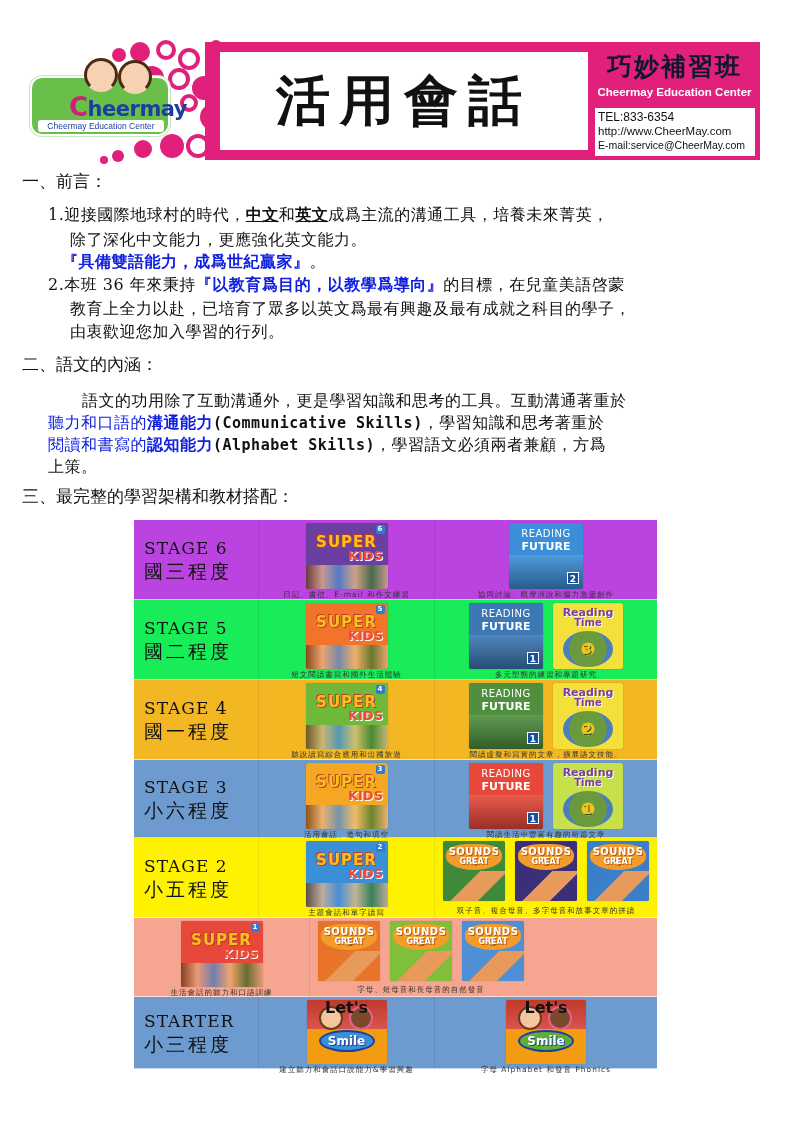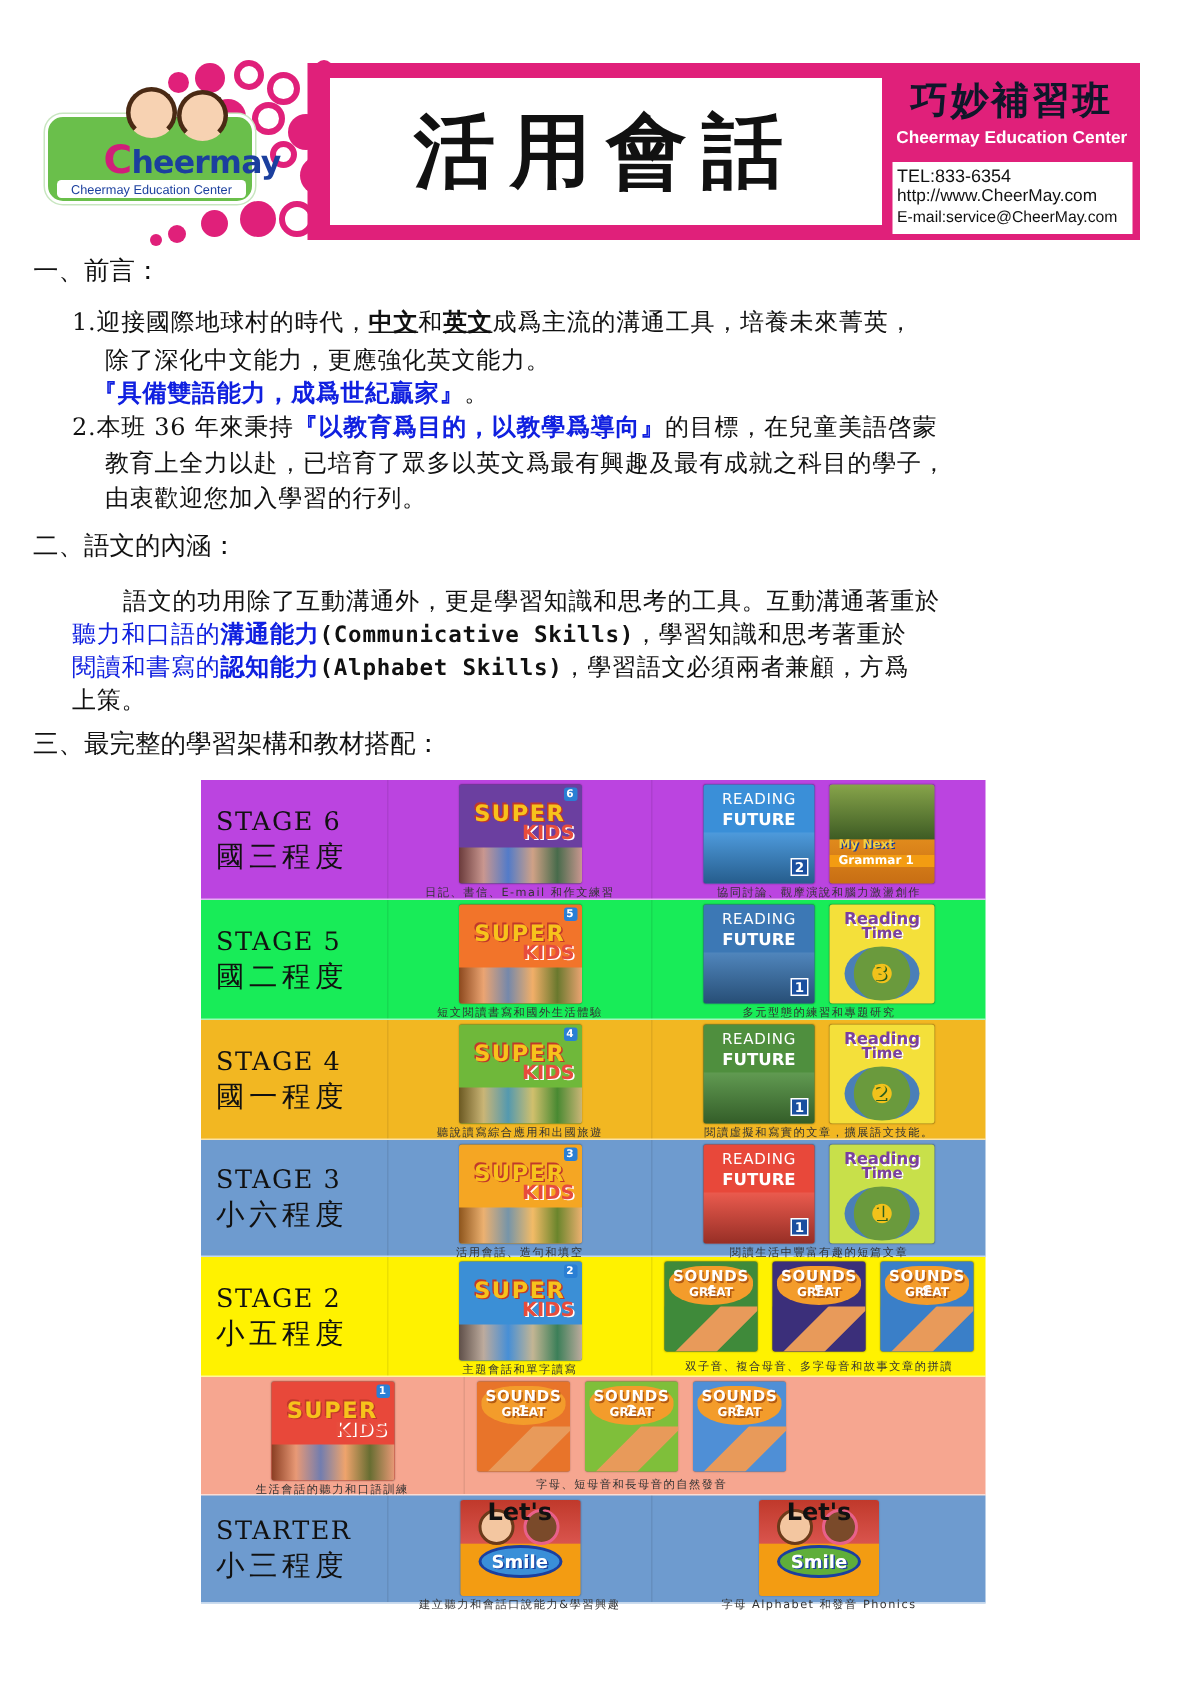--- a/index.html
+++ b/index.html
@@ -174,25 +174,20 @@
         <div class="caption">日記、書信、E-mail 和作文練習</div>
       </div>
       <div class="cell cell-b">
         <div class="covers">
           <div class="book rf" style="background: rgb(58, 143, 216);">
             <div class="scene"></div>
             <div class="bt t1">READING</div>
             <div class="bt t2">FUTURE</div>
             <div class="num">2</div>
           </div>
-          <div class="book mng">
-            <div class="scene"></div>
-            <div class="bt t1">My Next</div>
-            <div class="bt t2">Grammar 1</div>
-          </div>
         </div>
         <div class="caption">協同討論、觀摩演說和腦力激盪創作</div>
       </div>
     </div>
     <div class="stage-row" style="background: rgb(24, 236, 88); height: 80px;">
       <div class="stage-label">
         <div class="stage-en">STAGE  5</div>
         <div class="stage-zh">國二程度</div>
       </div>
       <div class="cell cell-a">

